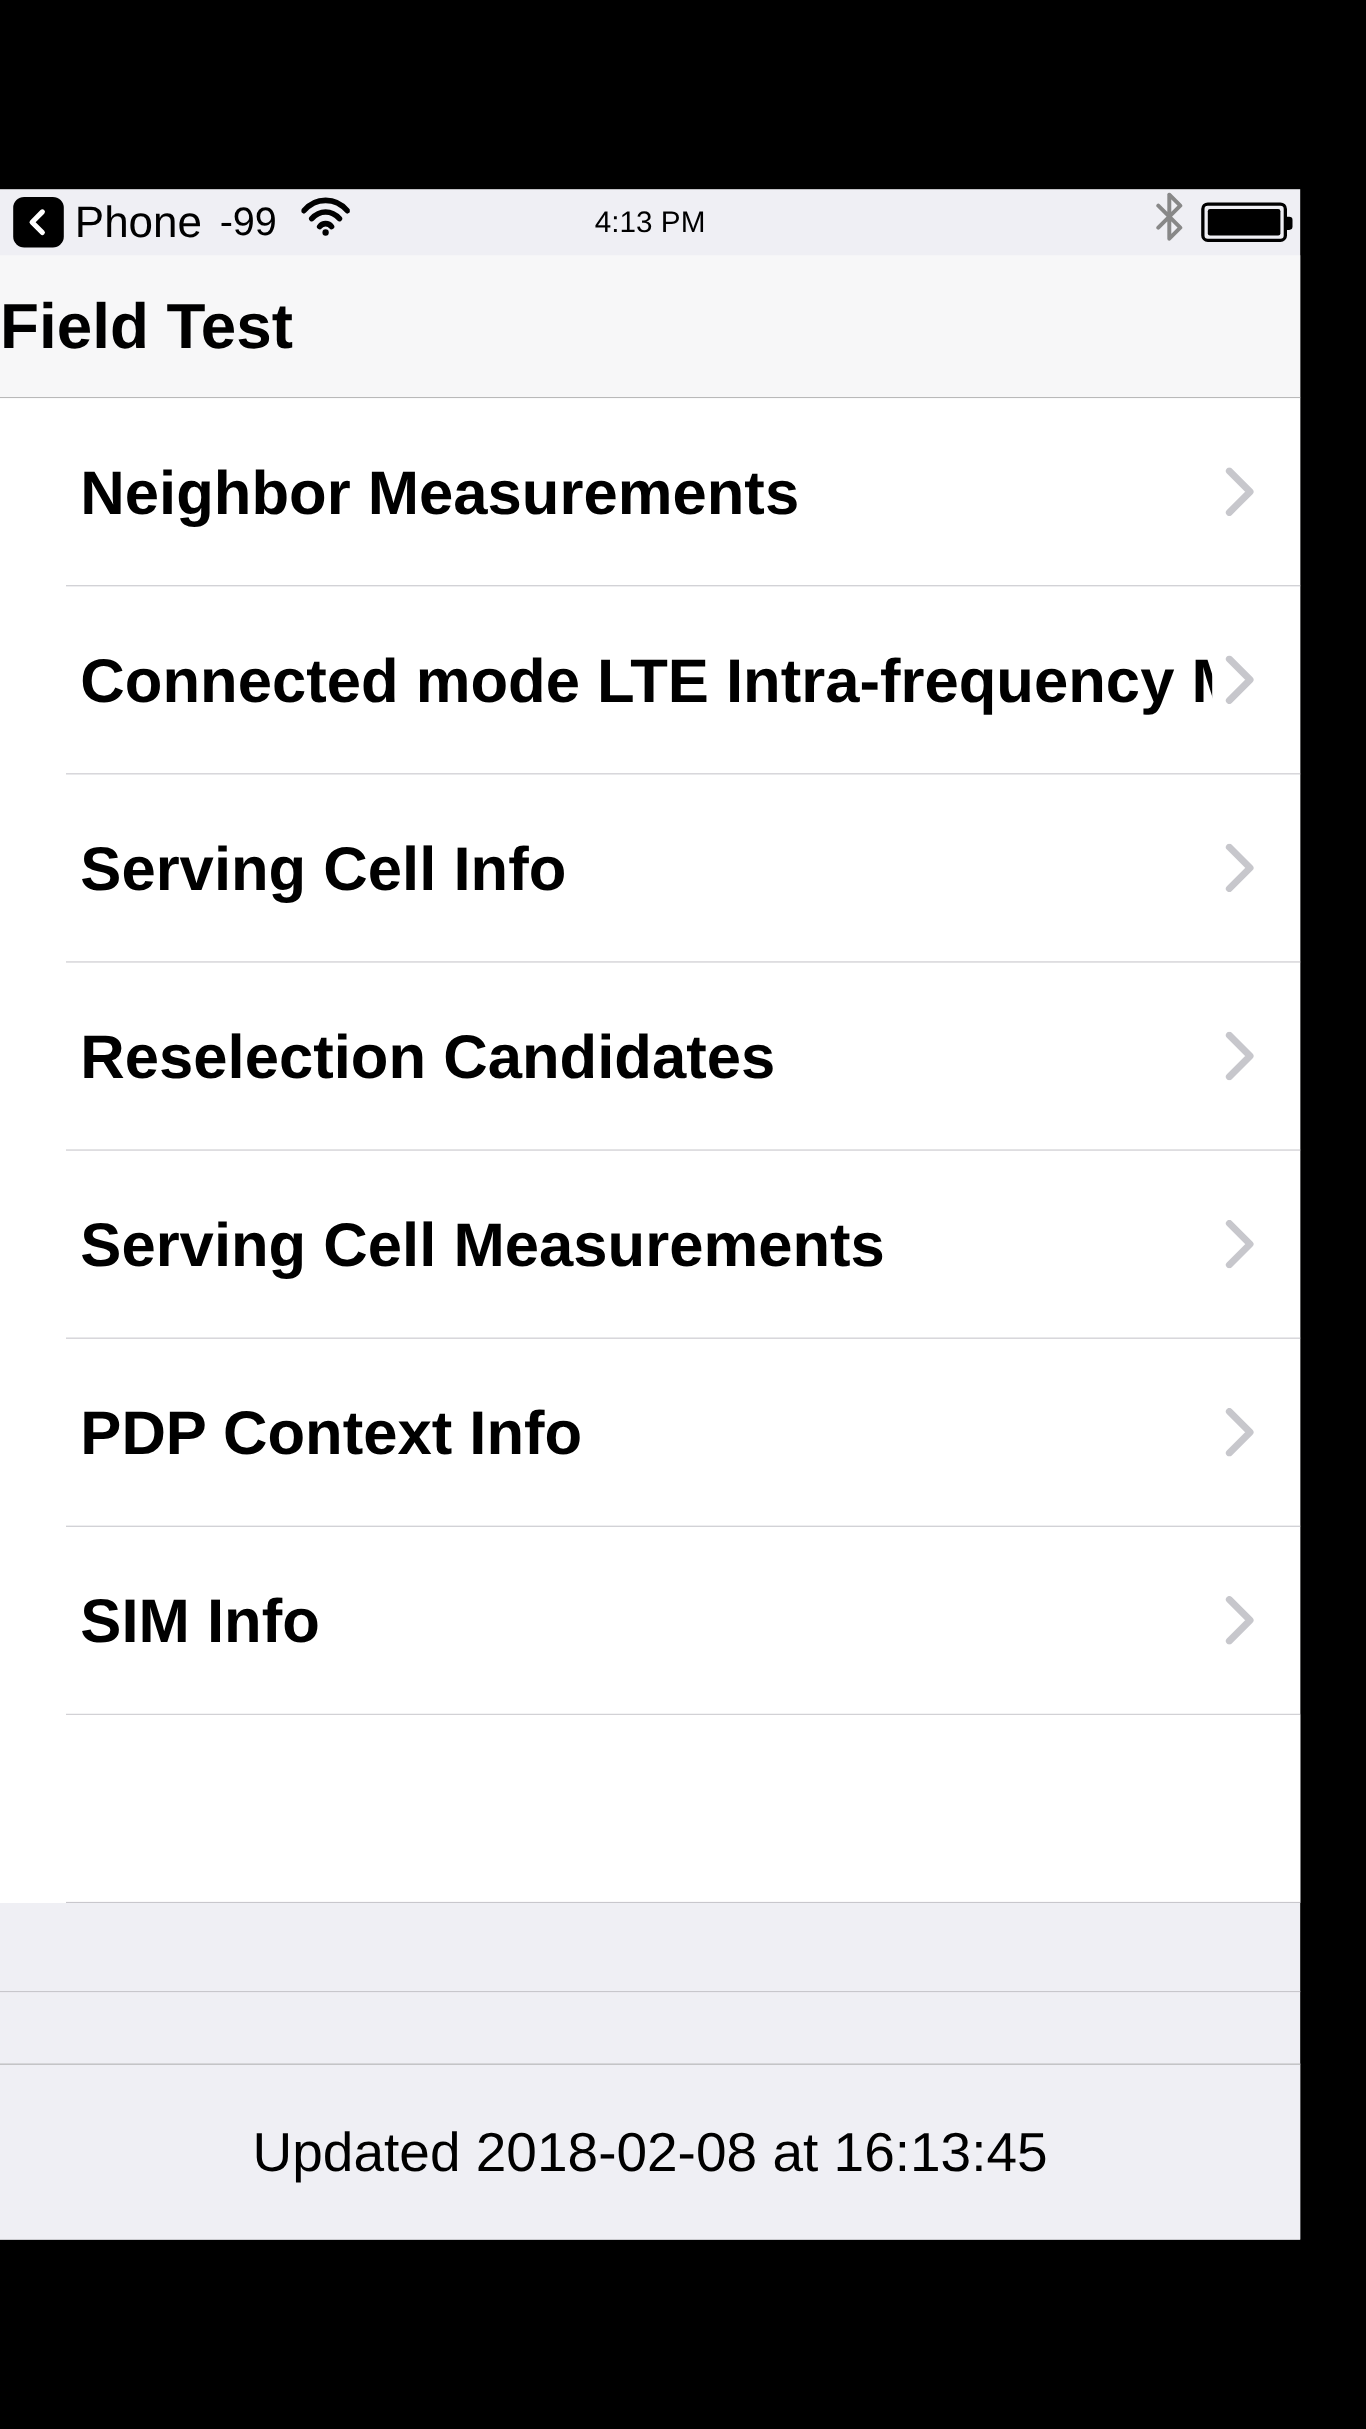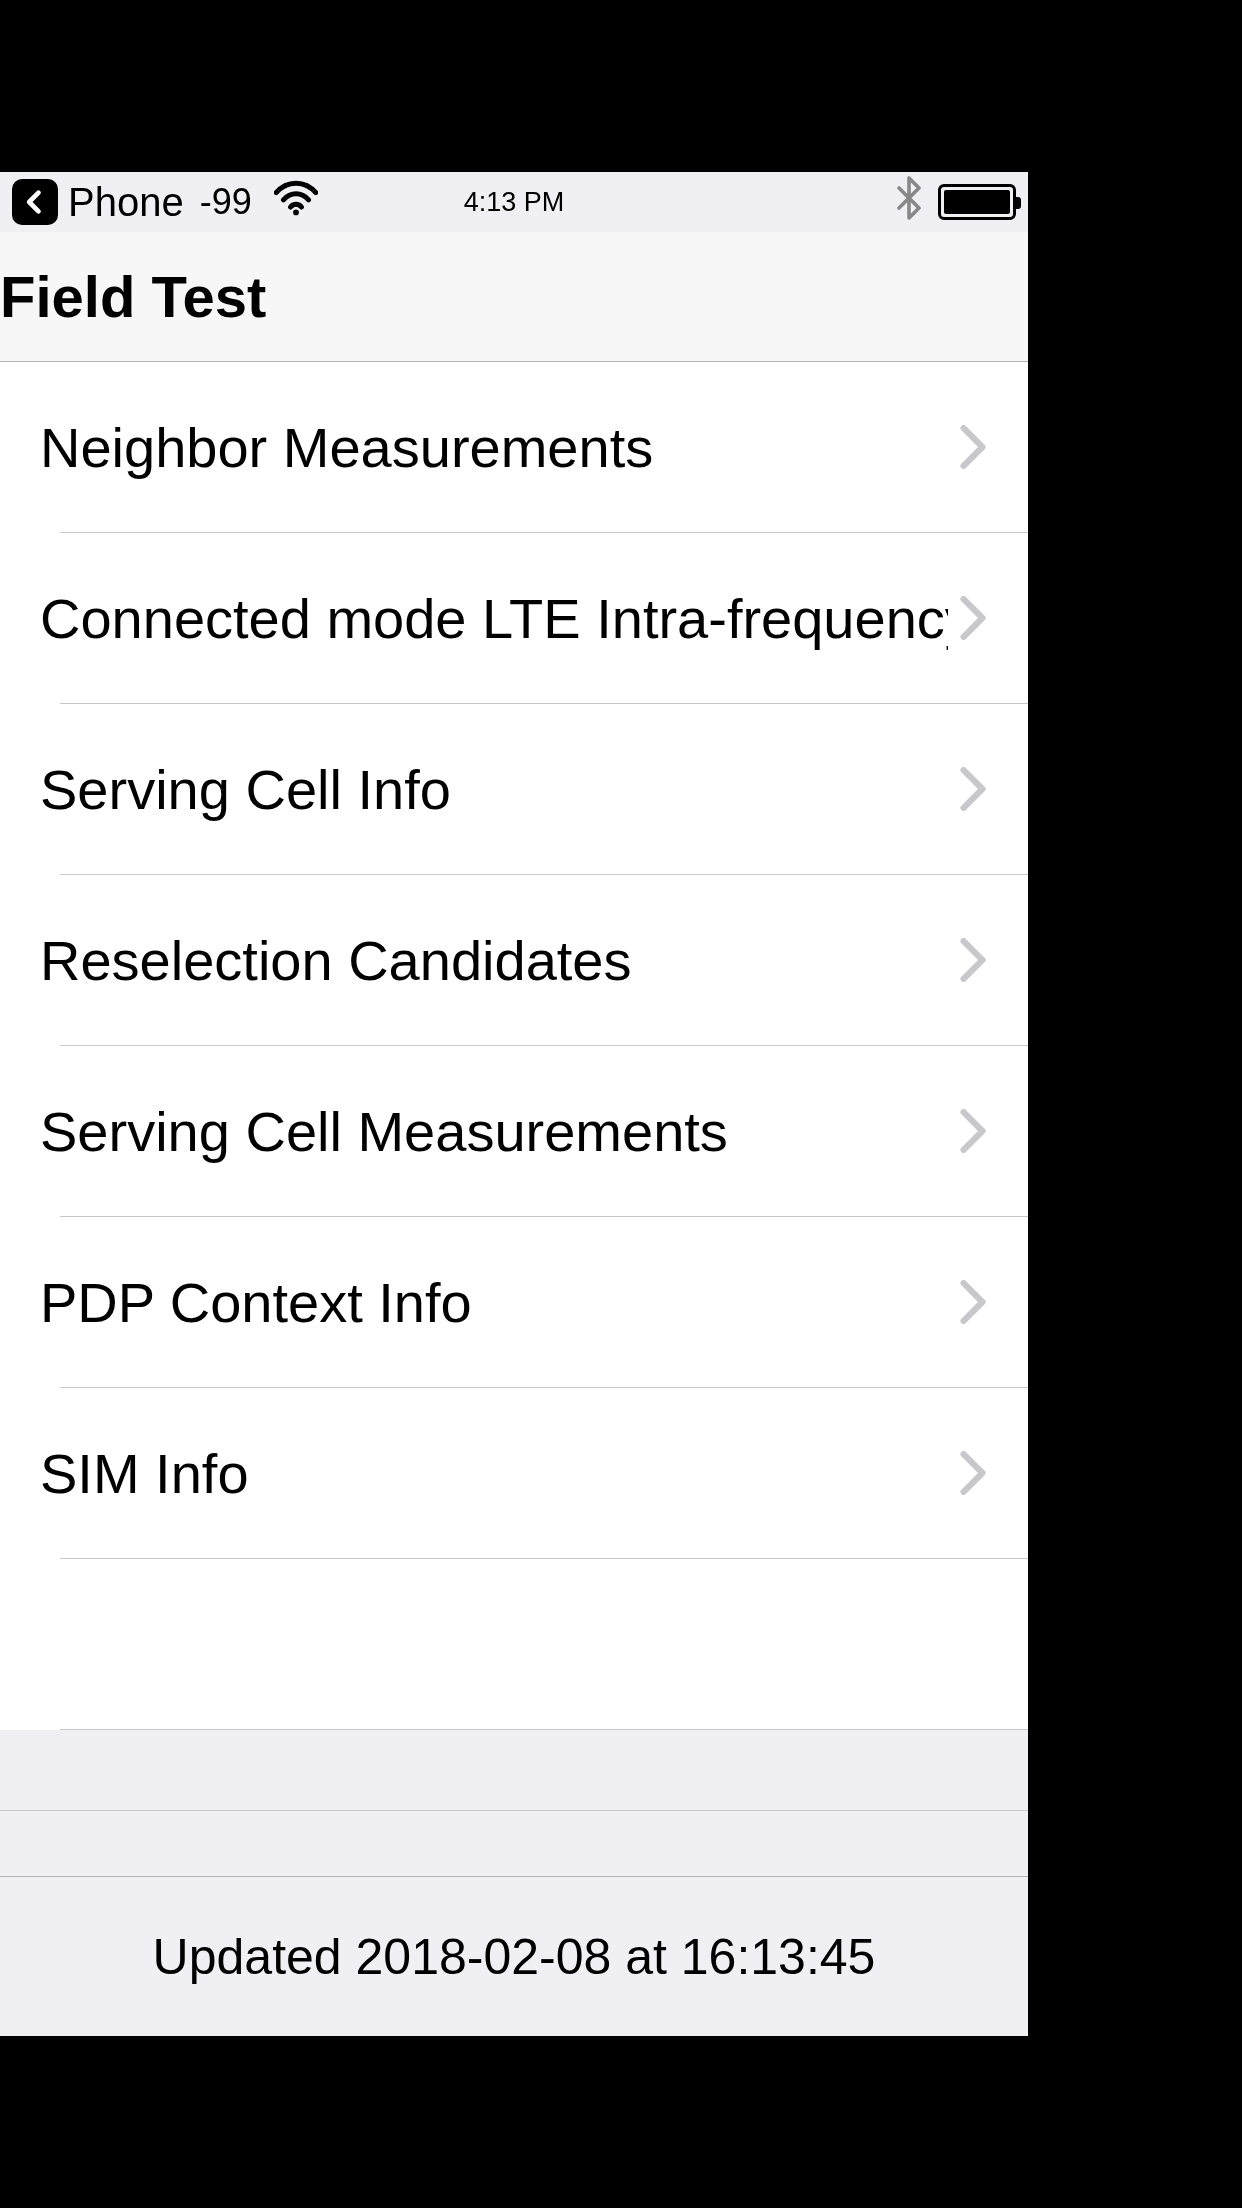--- a/index.html
+++ b/index.html
@@ -11,21 +11,21 @@
     html, body {
       width: 1242px;
       height: 2208px;
       background: #000;
       overflow: hidden;
     }
     .screen {
       position: absolute;
       top: 172px;
       left: 0;
-      width: 1028px;
+      width: 1182px;
       height: 1864px;
       background: #efeff4;
       display: flex;
       flex-direction: column;
     }
     
     .status-bar {
       position: absolute;
       top: 0;
       left: 0;
@@ -117,24 +117,25 @@
       display: flex;
       align-items: center;
       padding-left: 40px;
       padding-right: 40px;
       position: relative;
       overflow: hidden;
       white-space: nowrap;
     }
     .row-label {
       font-size: 56px;
-      font-weight: 400;
+      font-weight: 700;
       color: #000;
       flex: 1 1 auto;
       overflow: hidden;
+      margin-left: 33px;
     }
     .separator {
       height: 1px;
       background: #c8c7cc;
       margin-left: 60px;
     }
     .chevron {
       flex: 0 0 auto;
       margin-left: 10px;
     }

